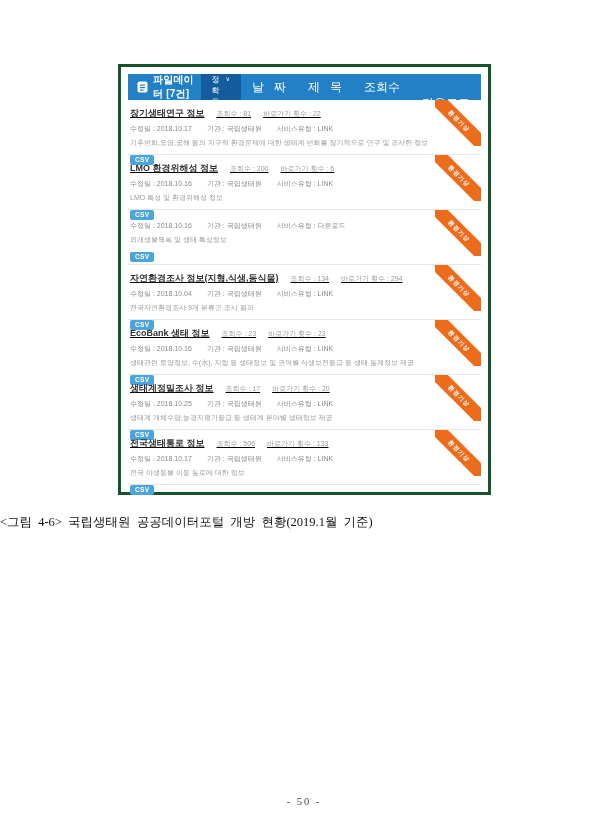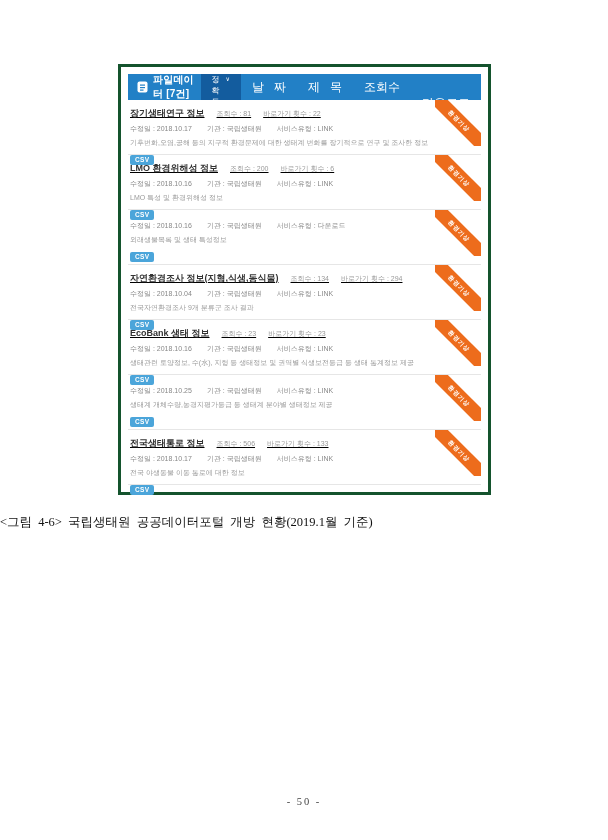--- a/index.html
+++ b/index.html
@@ -180,20 +180,25 @@
           <span>서비스유형 : LINK</span>
         </div>
         <div class="row3">생태관련 토양정보, 수(水), 지형 등 생태정보 및 권역별 식생보전등급 등 생태 통계정보 제공</div>
         <span class="csv">CSV</span>
         <div class="ribbon-wrap">
           <span class="ribbon">환경기상</span>
         </div>
       </div>
 
       <div class="item">
+        <div class="row1">
+          <span class="title">생태계정밀조사 정보</span>
+          <span class="meta">조회수 : 17</span>
+          <span class="meta">바로가기 횟수 : 20</span>
+        </div>
         <div class="row2">
           <span>수정일 : 2018.10.25</span>
           <span>기관 : 국립생태원</span>
           <span>서비스유형 : LINK</span>
         </div>
         <div class="row3">생태계 개체수량,농경지평가등급 등 생태계 분야별 생태정보 제공</div>
         <span class="csv">CSV</span>
         <div class="ribbon-wrap">
           <span class="ribbon">환경기상</span>
         </div>

